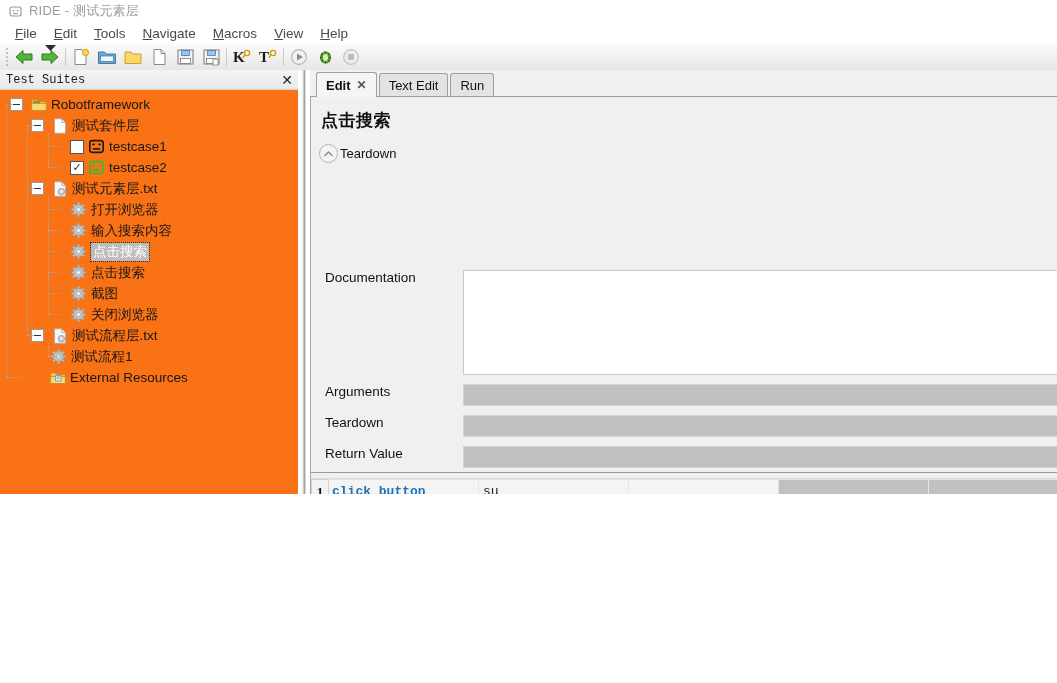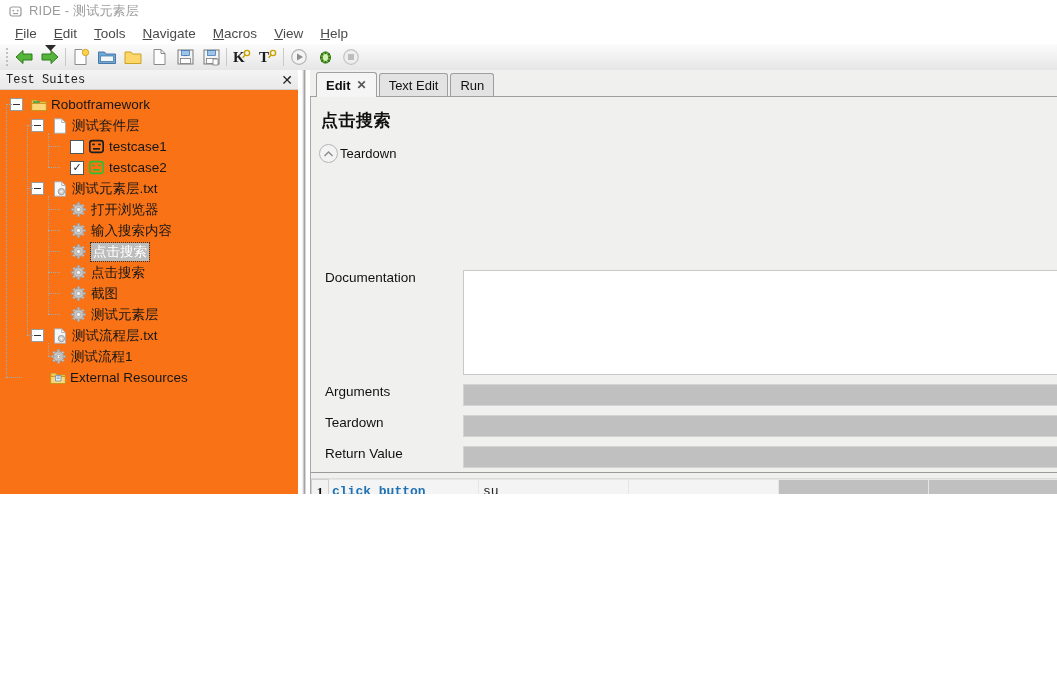--- a/index.html
+++ b/index.html
@@ -416,21 +416,21 @@
                   <rect x="0.6" y="6.6" width="2.4" height="1.9"></rect>
                   <rect x="12" y="6.6" width="2.4" height="1.9"></rect>
                   <rect x="2" y="2.6" width="2.3" height="1.9" transform="rotate(-45 3.1 3.5)"></rect>
                   <rect x="10.7" y="10.6" width="2.3" height="1.9" transform="rotate(-45 11.8 11.5)"></rect>
                   <rect x="10.7" y="2.6" width="2.3" height="1.9" transform="rotate(45 11.8 3.5)"></rect>
                   <rect x="2" y="10.6" width="2.3" height="1.9" transform="rotate(45 3.1 11.5)"></rect>
                 </g>
                 <circle cx="7.5" cy="7.5" r="2.1" fill="#f6f6f6" stroke="#9d9d9d" stroke-width="0.7"></circle>
               </svg>
             </span>
-            <span class="tlabel">测试元素层</span>
+            <span class="tlabel">关闭浏览器</span>
           </div>
           <div class="trow" style="padding-left: 31px;">
             <span class="tog" style="margin-right: 7px;"></span>
             <span class="ico">
               <svg width="14" height="16" viewBox="0 0 14 16">
                 <path d="M1.5 0.8h7.3l3.7 3.7V15.2H1.5z" fill="#f7f7f7" stroke="#a9a9a9" stroke-width="0.9"></path>
                 <path d="M8.8 0.8v3.7h3.7" fill="none" stroke="#a9a9a9" stroke-width="0.9"></path>
                 <circle cx="8.4" cy="10.6" r="3.2" fill="#cfcfcf" stroke="#8f8f8f" stroke-width="0.8"></circle>
                 <circle cx="8.4" cy="10.6" r="1.1" fill="#f7f7f7"></circle>
               </svg>

